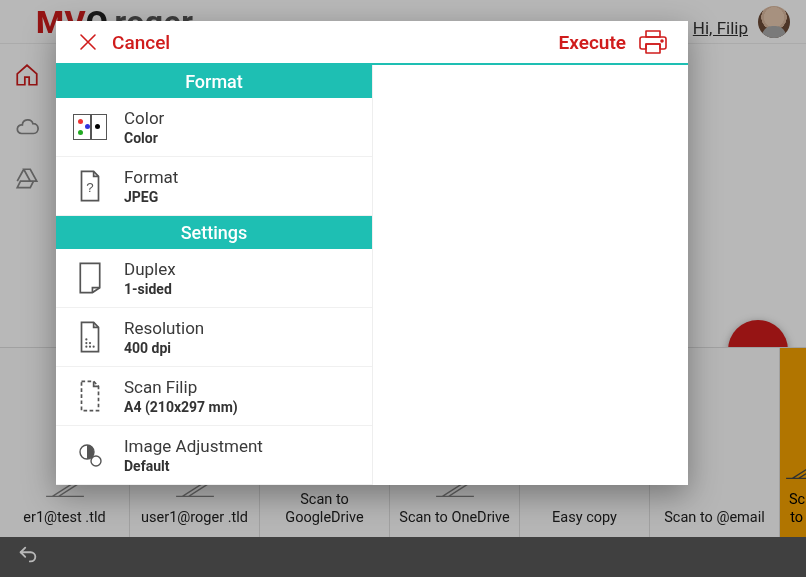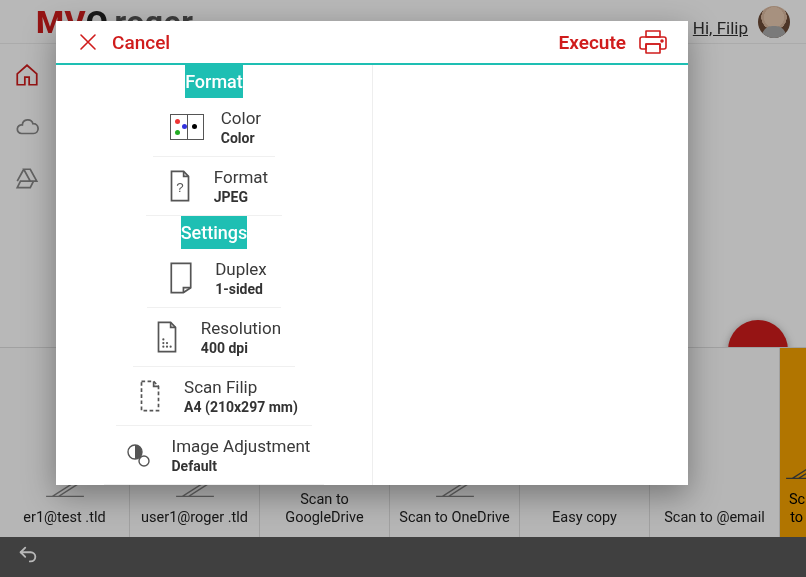--- a/index.html
+++ b/index.html
@@ -26,21 +26,21 @@
   .bottombar svg { color:#fff; }
   
   .scrim { position:absolute; inset:0; background:rgba(0,0,0,.28); }
   
   .modal { position:absolute; left:40px; top:21px; width:632px; height:464px; background:#fff; box-shadow:0 10px 30px rgba(0,0,0,.35); display:flex; flex-direction:column;margin-left:16px; }
   .modal-head { height:53px; display:flex; align-items:center; justify-content:space-between; padding:0 20px; border-bottom:2px solid #1ebfb3; }
   .head-left, .head-right { display:flex; align-items:center; gap:12px; color:#d01c1c; font-size:19px; font-weight:500; cursor:pointer; }
   .head-right { font-weight:600;padding-left:20px; }
   .xicon svg, .printicon svg { display:block; }
   .modal-body { flex:1; display:flex; }
-  .col { width:362px; display:flex; flex-direction:column;align-items:center; }
+  .col { width:362px; display:flex; flex-direction:column; }
   .col + .col { border-left:1px solid #eee; }
   .sec-head { background:#1ebfb3; color:#fff; text-align:center; font-size:18px; font-weight:500; padding:6px 0; }
   .row { display:flex; align-items:center; gap:16px; padding:10px 14px 10px 16px; border-bottom:1px solid #f0f0f0; cursor:pointer; }
   .row .ic { width:36px; height:36px; display:flex; align-items:center; justify-content:center; color:#4a4a4a; flex-shrink:0; }
   .row .txt { display:flex; flex-direction:column; }
   .row .ttl { font-size:17px; color:#3a3a3a; }
   .row .val { font-size:14px; color:#333; font-weight:700; margin-top:2px; }
   
   .swatch { width:34px; height:26px; border:1.5px solid #555; background:#fff; position:relative; }
   .swatch::before { content:""; position:absolute; left:50%; top:0; bottom:0; width:1.5px; background:#555; }

